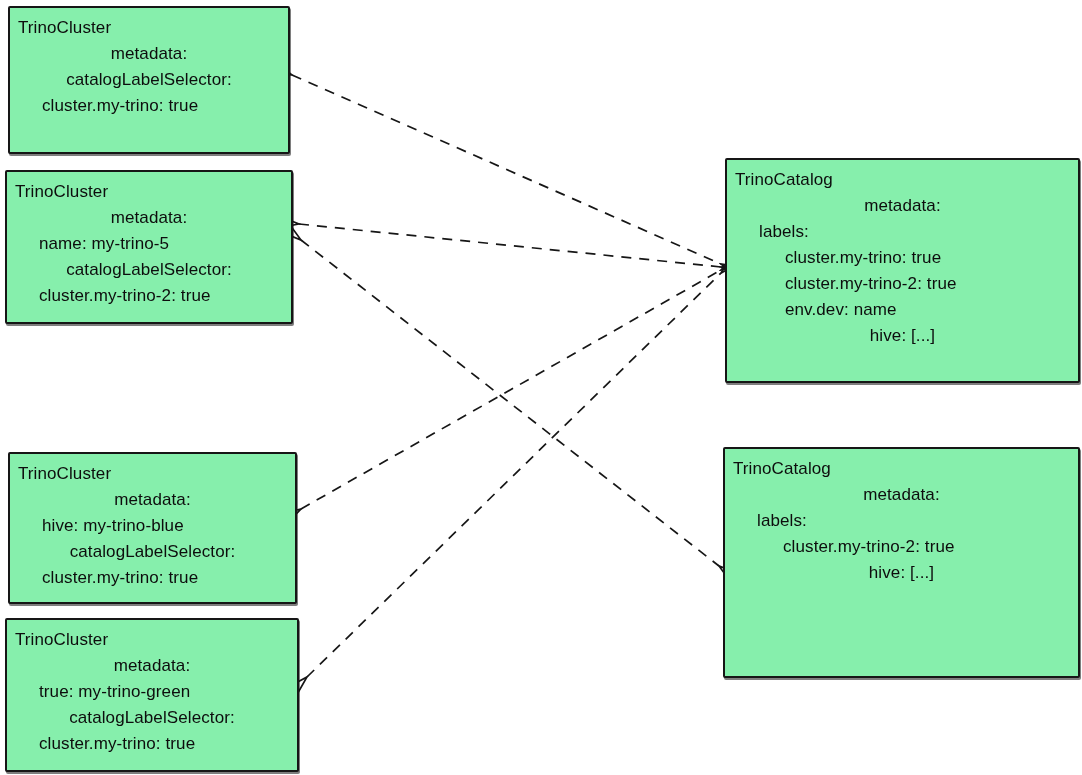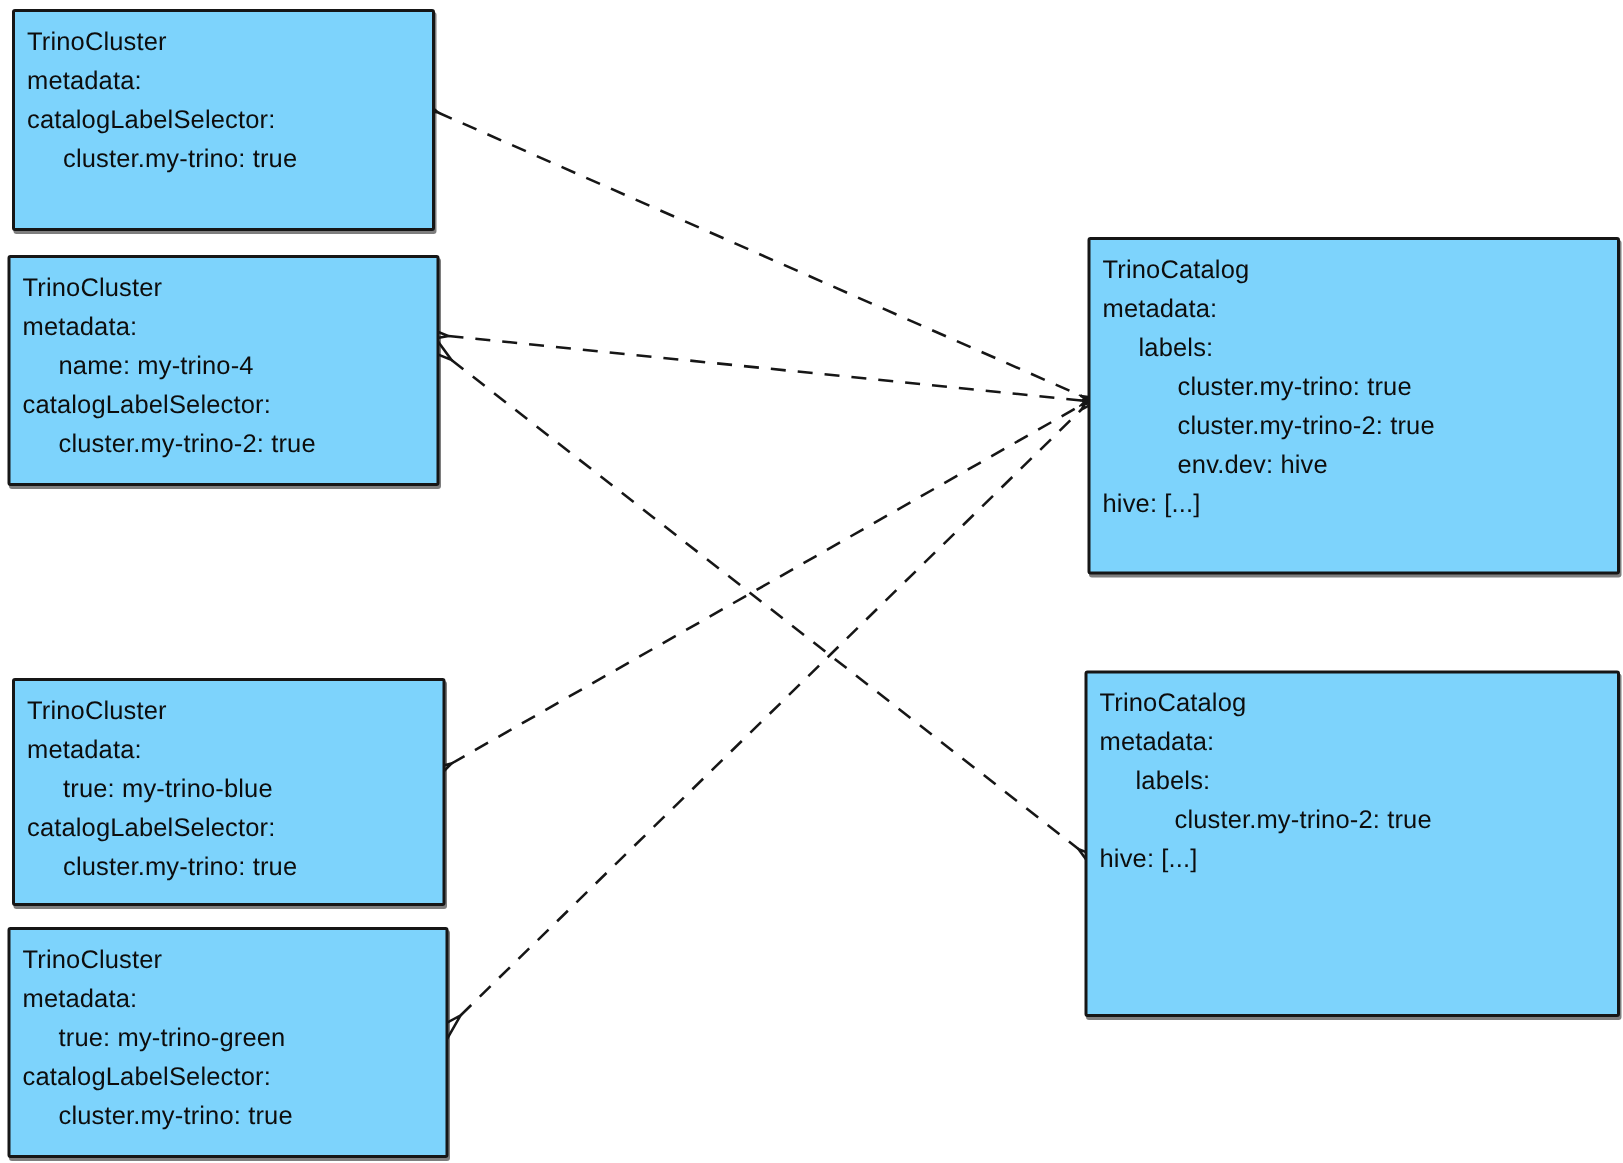--- a/index.html
+++ b/index.html
@@ -10,36 +10,36 @@
   body {
     width: 1082px;
     height: 775px;
     position: relative;
     overflow: hidden;
     font-family: "Liberation Sans", "DejaVu Sans", sans-serif;
     color: #0d0d0d;
   }
   .node {
     position: absolute;
-    background: #7dd3fc;
+    background: #86efac;
     border: 2px solid #161616;
     border-radius: 2px;
     box-shadow: 1px 2px 0 0 rgba(20,20,20,0.55);
     box-sizing: border-box;
     padding: 7px 8px;
     z-index: 2;
   }
   .node .ttl,
   .node .ln {
     font-size: 17px;
     line-height: 26px;
     white-space: pre;
     letter-spacing: 0.1px;
   }
-  .ln.i0 { padding-left: 0; }
+  .ln.i0 { padding-left: 0; text-align: center; }
   .ln.i1 { padding-left: 24px; }
   .ln.i2 { padding-left: 50px; }
 
   
   .b0 { left: 8px;   top: 6px;   width: 282px; height: 148px; }
   .b1 { left: 5px;   top: 170px; width: 288px; height: 154px; }
   .b2 { left: 8px;   top: 452px; width: 289px; height: 152px; }
   .b3 { left: 5px;   top: 618px; width: 294px; height: 154px; }
   .b4 { left: 725px; top: 158px; width: 355px; height: 225px; }
   .b5 { left: 723px; top: 447px; width: 357px; height: 231px; }
@@ -77,31 +77,31 @@
       <div class="ln i0">metadata:</div>
       <div class="ln i0">catalogLabelSelector:</div>
       <div class="ln i1">cluster.my-trino: true</div>
     </div>
 </div>
 
 <div class="node b1">
   <div class="ttl">TrinoCluster</div>
   <div class="lines">
       <div class="ln i0">metadata:</div>
-      <div class="ln i1">name: my-trino-4</div>
+      <div class="ln i1">name: my-trino-5</div>
       <div class="ln i0">catalogLabelSelector:</div>
       <div class="ln i1">cluster.my-trino-2: true</div>
     </div>
 </div>
 
 <div class="node b2">
   <div class="ttl">TrinoCluster</div>
   <div class="lines">
       <div class="ln i0">metadata:</div>
-      <div class="ln i1">true: my-trino-blue</div>
+      <div class="ln i1">hive: my-trino-blue</div>
       <div class="ln i0">catalogLabelSelector:</div>
       <div class="ln i1">cluster.my-trino: true</div>
     </div>
 </div>
 
 <div class="node b3">
   <div class="ttl">TrinoCluster</div>
   <div class="lines">
       <div class="ln i0">metadata:</div>
       <div class="ln i1">true: my-trino-green</div>
@@ -110,21 +110,21 @@
     </div>
 </div>
 
 <div class="node b4">
   <div class="ttl">TrinoCatalog</div>
   <div class="lines">
       <div class="ln i0">metadata:</div>
       <div class="ln i1">labels:</div>
       <div class="ln i2">cluster.my-trino: true</div>
       <div class="ln i2">cluster.my-trino-2: true</div>
-      <div class="ln i2">env.dev: hive</div>
+      <div class="ln i2">env.dev: name</div>
       <div class="ln i0">hive: [...]</div>
     </div>
 </div>
 
 <div class="node b5">
   <div class="ttl">TrinoCatalog</div>
   <div class="lines">
       <div class="ln i0">metadata:</div>
       <div class="ln i1">labels:</div>
       <div class="ln i2">cluster.my-trino-2: true</div>

